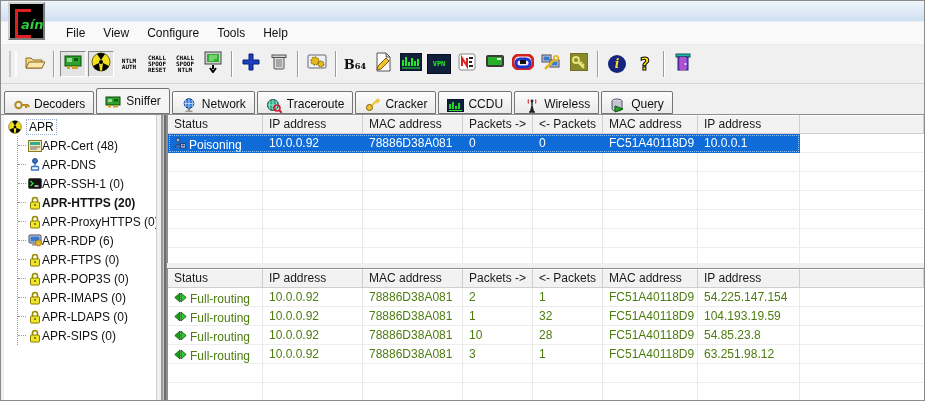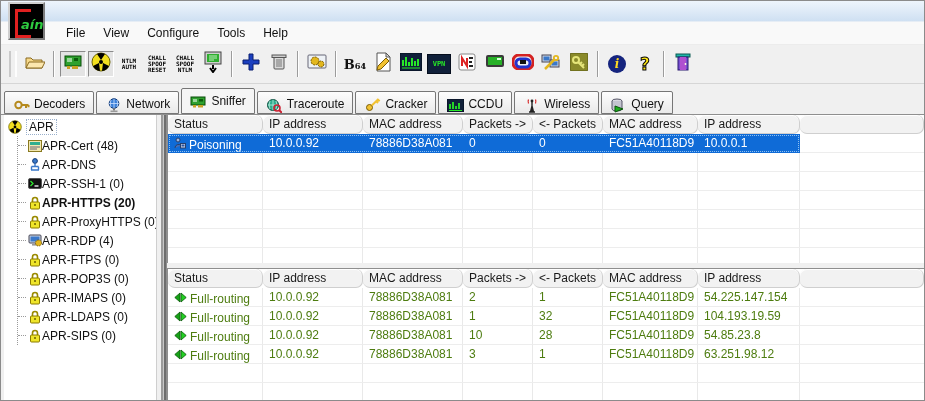--- a/index.html
+++ b/index.html
@@ -43,21 +43,21 @@
   .titem::before{content:"";width:8px;height:0;border-top:1px dotted #9a9a9a;margin-right:1px;flex:none;}
   .titem .tlabel{white-space:nowrap;}
   .titem.bold .tlabel{font-weight:bold;}
   .ticon{width:15px;height:14px;display:flex;align-items:center;justify-content:center;flex:none;}
   
   .listview{background:#fff;border-left:1px solid #8f8f8f;overflow:hidden;position:relative;}
   .listview.top{height:148px;}
   .listgap{height:5px;background:#f0f0f0;}
   .listview.bottom{flex:1;border-top:1px solid #8f8f8f;}
   .lrow{display:grid;grid-template-columns:95px 100px 100px 70px 70px 95px 102px 1fr;height:19px;box-sizing:border-box;}
-  .hcell{background:#f2f2f2;border-right:1px solid #cfcfcf;border-bottom:1px solid #cfcfcf;box-shadow:inset 0 1px #fff;padding:2px 4px 0 6px;font-size:12px;color:#1a1a1a;white-space:nowrap;overflow:hidden;box-sizing:border-box;line-height:14px;border-radius:7px;}
+  .hcell{background:#f2f2f2;border-right:1px solid #cfcfcf;border-bottom:1px solid #cfcfcf;box-shadow:inset 0 1px #fff;padding:2px 4px 0 6px;font-size:12px;color:#1a1a1a;white-space:nowrap;overflow:hidden;box-sizing:border-box;line-height:14px;}
   .cell{border-right:1px solid #e9e9e9;border-bottom:1px solid #ededed;padding:2px 4px 0 6px;font-size:12px;color:#4d7c0f;white-space:nowrap;overflow:hidden;box-sizing:border-box;line-height:14px;}
   .cell.status{display:flex;align-items:flex-end;gap:3px;padding-top:0;}
   .cell.fill{border-right:none;}
   .lrow.selected{position:relative;}
   .lrow.selected .cell{background:#0f6bd7;color:#fff;border-color:#0f6bd7;}
   .lrow.selected .cell.fill{background:#fff;border-bottom:1px solid #ededed;}
   .lrow.selected::after{content:"";position:absolute;left:0;top:0;width:632px;height:19px;outline:1px dotted #8fc0f0;outline-offset:-2px;pointer-events:none;}
   .erow{height:19px;box-sizing:border-box;border-bottom:1px solid #ededed;background:
     linear-gradient(#e9e9e9,#e9e9e9) 94px 0/1px 100% no-repeat,
     linear-gradient(#e9e9e9,#e9e9e9) 194px 0/1px 100% no-repeat,
@@ -236,42 +236,42 @@
   <div class="tabbar">
     <div class="tab">
       <span class="ticn">
           <svg width="16" height="14" viewBox="0 0 16 14">
             <circle cx="4.5" cy="7" r="3.2" fill="none" stroke="#b58a1e" stroke-width="2"></circle>
             <path d="M7.5 7 h7 M12 7 v3 M14.5 7 v2.2" stroke="#b58a1e" stroke-width="2"></path>
           </svg>
         </span>
       <span>Decoders</span>
     </div>
-    <div class="tab">
-      <span class="ticn">
-          <svg width="14" height="15" viewBox="0 0 14 15">
-            <circle cx="7" cy="5.5" r="4.8" fill="#3a7fd8" stroke="#123a77"></circle>
-            <path d="M2.3 5.5 h9.4 M7 .8 v9.4 M4 2 a8 8 0 0 0 0 7 M10 2 a8 8 0 0 1 0 7" stroke="#cfe2ff" fill="none" stroke-width=".8"></path>
-            <rect x="6" y="10.3" width="2" height="2.2" fill="#777"></rect>
-            <rect x="3.5" y="12.5" width="7" height="1.6" fill="#999"></rect>
-          </svg>
-        </span>
-      <span>Network</span>
-    </div>
     <div class="tab active">
       <span class="ticn">
           <svg width="17" height="14" viewBox="0 0 17 14">
             <rect x="1" y="2" width="14" height="8" fill="#2fa12f" stroke="#084d08"></rect>
             <rect x="3" y="4" width="4" height="3" fill="#9ad69a"></rect>
             <rect x="9" y="4" width="4" height="2.5" fill="#0b5c0b"></rect>
             <rect x="3" y="10" width="3" height="2.5" fill="#c9a227"></rect>
             <rect x="8" y="10" width="5" height="2.5" fill="#c9a227"></rect>
           </svg>
         </span>
       <span>Sniffer</span>
+    </div>
+    <div class="tab">
+      <span class="ticn">
+          <svg width="14" height="15" viewBox="0 0 14 15">
+            <circle cx="7" cy="5.5" r="4.8" fill="#3a7fd8" stroke="#123a77"></circle>
+            <path d="M2.3 5.5 h9.4 M7 .8 v9.4 M4 2 a8 8 0 0 0 0 7 M10 2 a8 8 0 0 1 0 7" stroke="#cfe2ff" fill="none" stroke-width=".8"></path>
+            <rect x="6" y="10.3" width="2" height="2.2" fill="#777"></rect>
+            <rect x="3.5" y="12.5" width="7" height="1.6" fill="#999"></rect>
+          </svg>
+        </span>
+      <span>Network</span>
     </div>
     <div class="tab">
       <span class="ticn">
           <svg width="16" height="15" viewBox="0 0 16 15">
             <circle cx="7" cy="7" r="5.5" fill="#2fae8f" stroke="#0b4d3d"></circle>
             <path d="M1.7 7 h10.6 M7 1.5 v11 M4 3 a9 9 0 0 0 0 8 M10 3 a9 9 0 0 1 0 8" stroke="#bdeede" fill="none" stroke-width=".8"></path>
             <circle cx="11" cy="10" r="3" fill="none" stroke="#c23" stroke-width="1.6"></circle>
             <path d="M13 12 L16 15" stroke="#c23" stroke-width="2"></path>
           </svg>
         </span>
@@ -386,21 +386,21 @@
           </div>
           <div class="titem">
             <span class="ticon">
                 <svg width="14" height="13" viewBox="0 0 14 13">
                   <rect x="1" y="1" width="12" height="8" rx="1" fill="#cdd6e4" stroke="#445"></rect>
                   <rect x="2.5" y="2.5" width="9" height="5" fill="#3a78c9"></rect>
                   <rect x="4" y="10" width="6" height="1.6" fill="#999"></rect>
                   <circle cx="10.5" cy="9" r="3" fill="#e3b71e" stroke="#7a5c05" stroke-dasharray="1.5 1"></circle>
                 </svg>
               </span>
-            <span class="tlabel">APR-RDP (4)</span>
+            <span class="tlabel">APR-RDP (6)</span>
           </div>
           <div class="titem">
             <span class="ticon">
                 <svg width="12" height="14" viewBox="0 0 12 14">
                   <path d="M3.5 6 V4 a2.5 2.5 0 0 1 5 0 V6" fill="none" stroke="#9a8a00" stroke-width="1.6"></path>
                   <rect x="1.5" y="6" width="9" height="7" rx="1" fill="#efe52a" stroke="#8a7a00"></rect>
                   <circle cx="6" cy="9" r="1" fill="#6b5e00"></circle>
                 </svg>
               </span>
             <span class="tlabel">APR-FTPS (0)</span>

